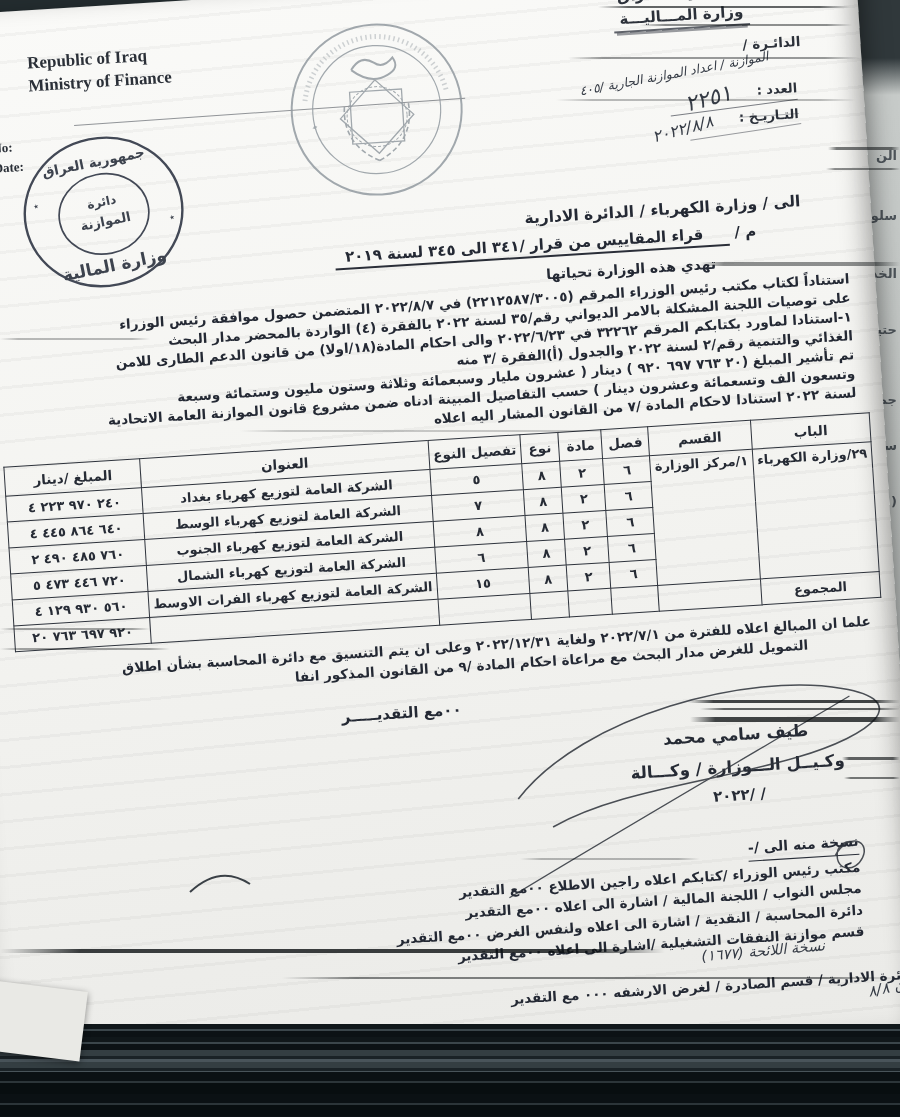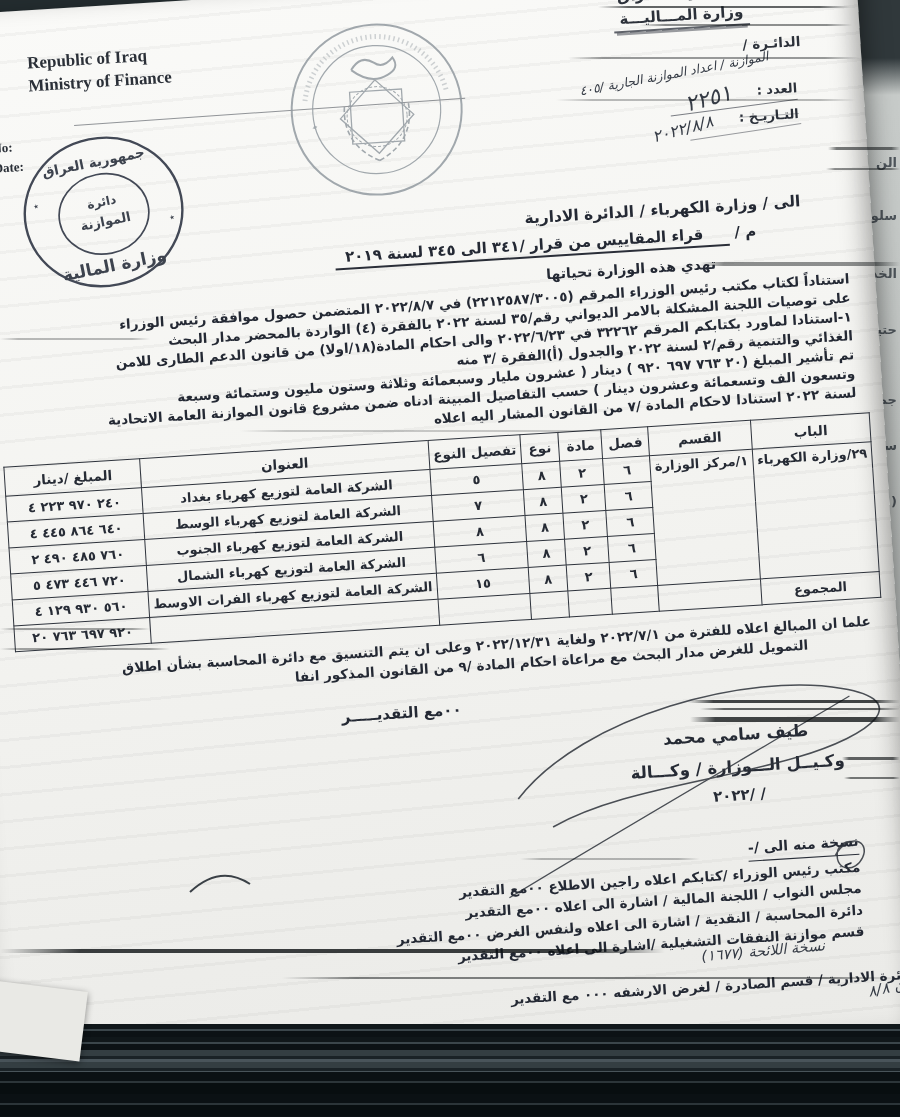--- a/index.html
+++ b/index.html
@@ -77,21 +77,21 @@
   .band2{top:1050px;height:22px;background:repeating-linear-gradient(180deg,#343e42 0 6px,#1a2226 6px 9px,#49545a 9px 12px);}
   .band3{top:1072px;height:45px;background:repeating-linear-gradient(180deg,#0b1114 0 9px,#2c3539 9px 11px,#080e10 11px 22px);}
   .tape{position:absolute;left:-12px;top:986px;width:96px;height:70px;background:#e9e9e5;
     transform:rotate(7deg);box-shadow:0 2px 7px rgba(0,0,0,.45);}
   svg text{font-family:"DejaVu Sans",sans-serif;}
 </style>
 </head>
 <body>
 
 <div class="behind">
-  <div class="frag" style="top:155px">الن</div>
+  <div class="frag" style="top:148px">الن</div>
   <div class="frag" style="top:208px">سلو</div>
   <div class="frag" style="top:266px">الخد</div>
   <div class="frag" style="top:322px">حتيا</div>
   <div class="frag" style="top:392px">جم</div>
   <div class="frag" style="top:438px">سال</div>
   <div class="frag" style="top:494px">(</div>
 </div>
 
 <div class="paper">
   <div class="shade"></div>

